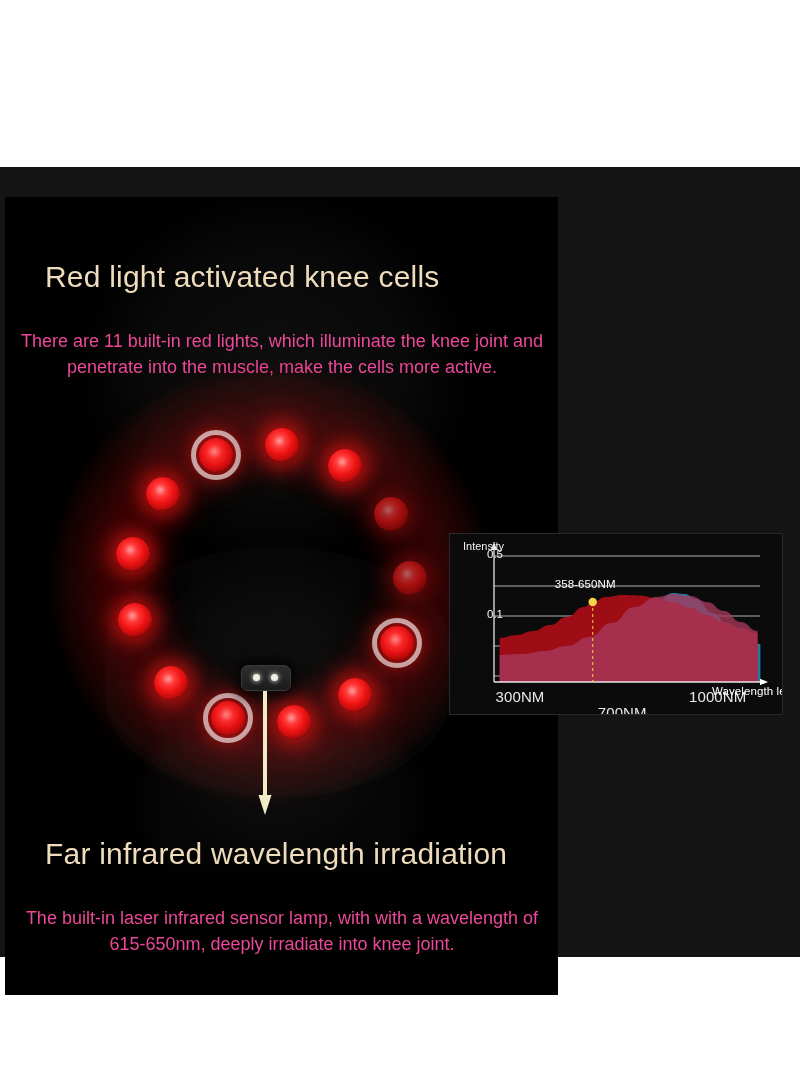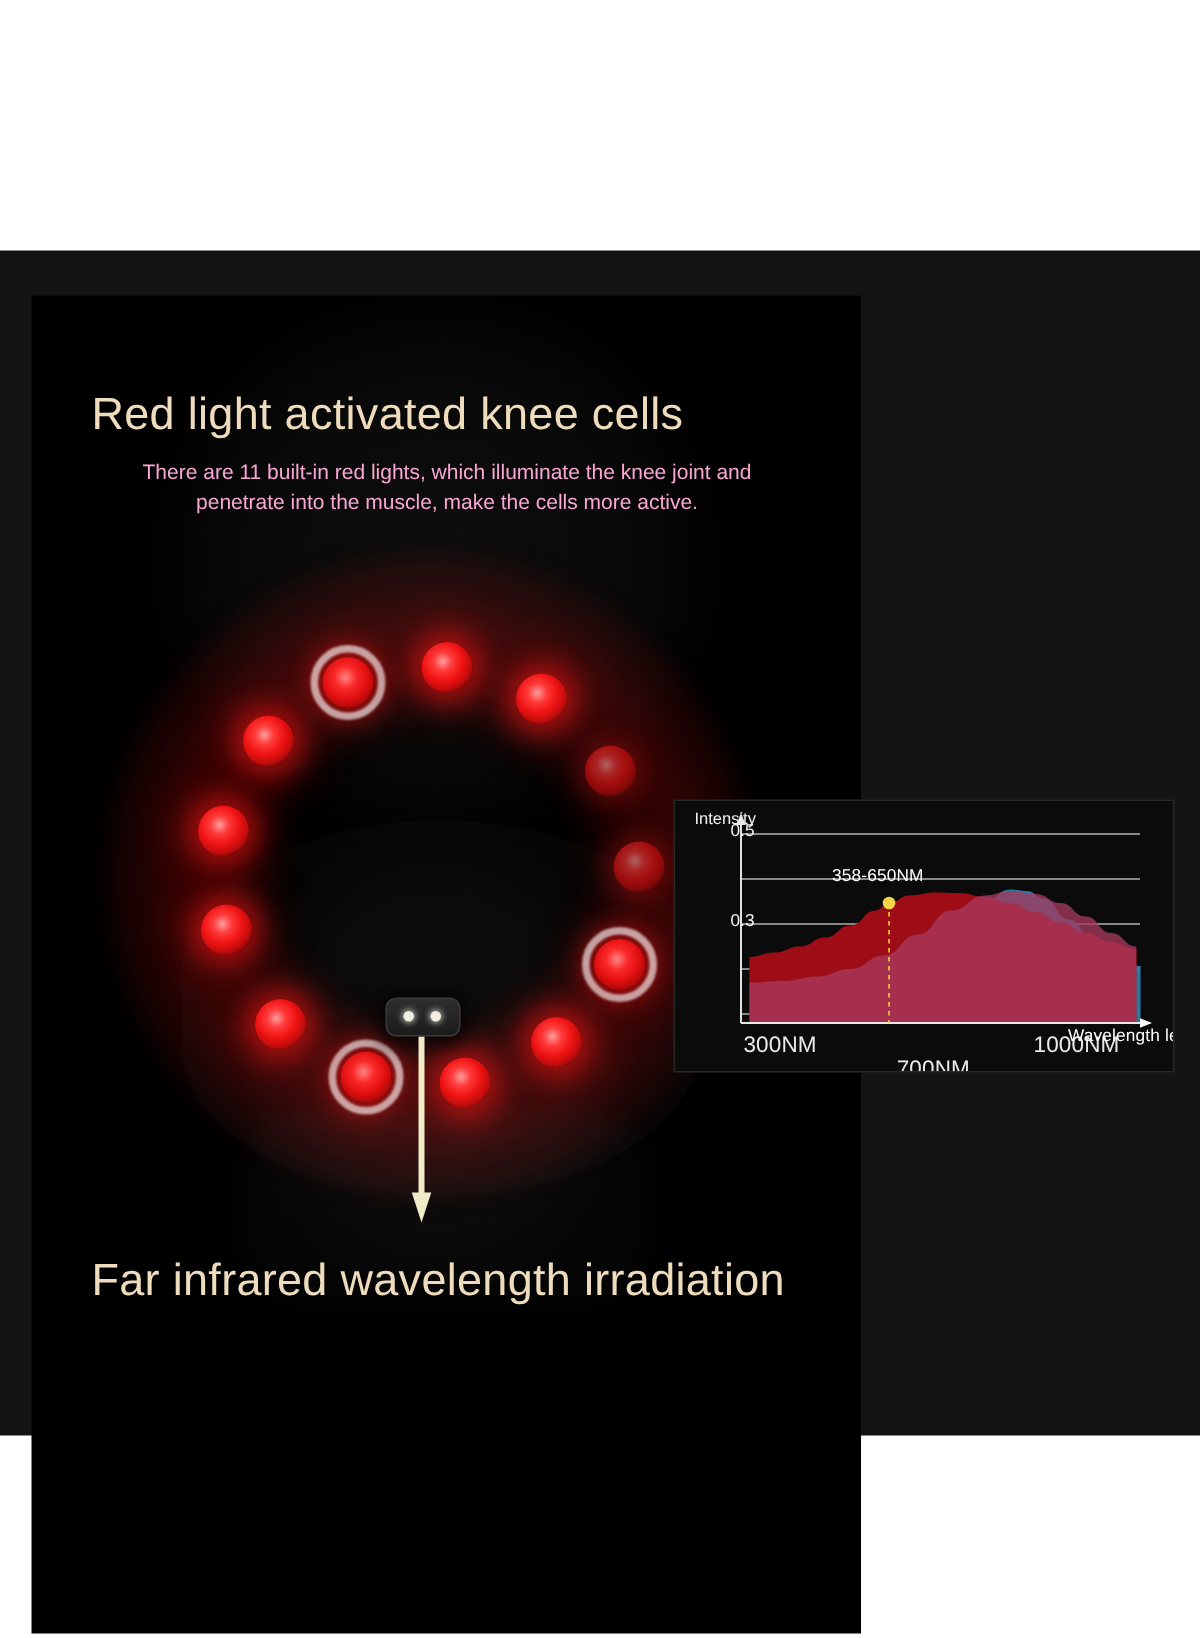--- a/index.html
+++ b/index.html
@@ -25,24 +25,24 @@
     left: 0;
     top: 167px;
     width: 800px;
     height: 790px;
     background: #141414;
   }
 
   
   #inner-panel {
     position: absolute;
-    left: 21px;
+    left: 5px;
     top: 30px;
     width: 553px;
-    height: 892px;
+    height: 798px;
     background: #000000;
     overflow: hidden;
   }
 
   
   .silhouette {
     position: absolute;
     pointer-events: none;
   }
   #leg-upper {
@@ -90,25 +90,26 @@
     font-size: 30px;
     font-weight: 400;
     letter-spacing: 0.2px;
     white-space: nowrap;
   }
   #heading-top { left: 40px; top: 63px; }
   #heading-bottom { left: 20px; top: 640px; margin-left: 20px; }
 
   .subtext {
     position: absolute;
-    color: #f9a8d4;
-    font-size: 14px;
+    color: #ec4899;
+    font-size: 18px;
     line-height: 1.42;
     text-align: center;
     white-space: pre-line;
+    margin-top: 24px;
   }
   #subtext-top { left: 12px; top: 108px; width: 530px; }
   #subtext-bottom { left: 12px; top: 685px; width: 530px; }
 
   
   #led-ring {
     position: absolute;
     left: 95px;
     top: 217px;
     width: 340px;
@@ -295,20 +296,22 @@
         <div class="sensor-dot" id="sensor-dot-left"></div>
         <div class="sensor-dot" id="sensor-dot-right"></div>
       </div>
 
       <svg id="down-arrow" viewBox="0 0 14 125">
         <line x1="7" y1="0" x2="7" y2="108" stroke="#f0ecc8" stroke-width="4"></line>
         <polygon points="7,124 0.5,104 13.5,104" fill="#f0ecc8"></polygon>
       </svg>
 
       <div class="heading" id="heading-bottom">Far infrared wavelength irradiation</div>
+      <div class="subtext" id="subtext-bottom">The built-in laser infrared sensor lamp, with with a wavelength of
+615-650nm, deeply irradiate into knee joint.</div>
 
     </div>
 
     <div id="chart-panel">
       <div id="chart-title">Intensity</div>
       <svg id="chart-plot" viewBox="0 0 332 180">
           <line x1="44" y1="22" x2="310" y2="22" stroke="#cfcfcf" stroke-width="1.1" opacity="0.85"></line>
           <line x1="44" y1="52" x2="310" y2="52" stroke="#cfcfcf" stroke-width="1.1" opacity="0.85"></line>
           <line x1="44" y1="82" x2="310" y2="82" stroke="#cfcfcf" stroke-width="1.1" opacity="0.85"></line>
           <line x1="44" y1="112" x2="310" y2="112" stroke="#cfcfcf" stroke-width="1.1" opacity="0.85"></line>
@@ -317,21 +320,21 @@
           <path d="M 49.608247422680414 104 C 58.02061855670104 104 58.02061855670104 101 66.43298969072166 101 C 74.84536082474227 101 74.84536082474227 97 83.25773195876289 97 C 91.6701030927835 97 91.6701030927835 91 100.08247422680412 91 C 108.49484536082474 91 108.49484536082474 82.99999999999999 116.90721649484536 82.99999999999999 C 125.31958762886597 82.99999999999999 125.31958762886597 73 133.7319587628866 73 C 138.21855670103093 73 138.21855670103093 67.99999999999999 142.70515463917525 67.99999999999999 C 149.43505154639175 67.99999999999999 149.43505154639175 63 156.16494845360825 63 C 164.57731958762886 63 164.57731958762886 61 172.98969072164948 61 C 181.4020618556701 61 181.4020618556701 61.400000000000006 189.81443298969072 61.400000000000006 C 198.22680412371133 61.400000000000006 198.22680412371133 64 206.63917525773195 64 C 215.05154639175257 64 215.05154639175257 67.99999999999999 223.46391752577318 67.99999999999999 C 231.8762886597938 67.99999999999999 231.8762886597938 74 240.28865979381442 74 C 248.70103092783506 74 248.70103092783506 81 257.1134020618557 81 C 265.5257731958763 81 265.5257731958763 88 273.9381443298969 88 C 282.35051546391753 88 282.35051546391753 94 290.7628865979382 94 C 299.17525773195877 94 299.17525773195877 99 307.58762886597935 99 L 307.58762886597935 148 L 49.608247422680414 148 Z" fill="#9e0d16" opacity="1"></path>
           <path d="M 49.608247422680414 121 C 60.824742268041234 121 60.824742268041234 120 72.04123711340206 120 C 83.25773195876289 120 83.25773195876289 117 94.47422680412372 117 C 105.69072164948454 117 105.69072164948454 112 116.90721649484536 112 C 128.12371134020617 112 128.12371134020617 103 139.340206185567 103 C 150.55670103092785 103 150.55670103092785 89 161.77319587628867 89 C 172.98969072164948 89 172.98969072164948 73 184.2061855670103 73 C 195.4226804123711 73 195.4226804123711 63 206.63917525773195 63 C 215.05154639175257 63 215.05154639175257 60 223.46391752577318 60 C 231.8762886597938 60 231.8762886597938 62 240.28865979381442 62 C 248.70103092783506 62 248.70103092783506 67.99999999999999 257.1134020618557 67.99999999999999 C 265.5257731958763 67.99999999999999 265.5257731958763 77 273.9381443298969 77 C 282.35051546391753 77 282.35051546391753 88 290.7628865979382 88 C 299.17525773195877 88 299.17525773195877 97 307.58762886597935 97 L 307.58762886597935 148 L 49.608247422680414 148 Z" fill="#a63a5c" opacity="0.78"></path>
           <line x1="44" y1="148" x2="44" y2="14" stroke="#e8e8e8" stroke-width="1.3"></line>
           <polygon points="44,8 40.8,16 47.2,16" fill="#e8e8e8"></polygon>
           <line x1="44" y1="148" x2="312" y2="148" stroke="#e8e8e8" stroke-width="1.3"></line>
           <polygon points="318,148 310,144.8 310,151.2" fill="#ffffff"></polygon>
           <line x1="142.70515463917525" y1="67.99999999999999" x2="142.70515463917525" y2="148" stroke="#f5d449" stroke-width="1.2" stroke-dasharray="3,3" opacity="0.85"></line>
           <circle cx="142.70515463917525" cy="67.99999999999999" r="4.2" fill="#f5d449"></circle>
         </svg>
     <div class="axis-tick-label" style="left: 12px; top: 14px;">0.5</div>
-        <div class="axis-tick-label" style="left: 12px; top: 74px;">0.3</div>
+        <div class="axis-tick-label" style="left: 12px; top: 74px;">0.1</div>
         <div class="x-tick-label" style="left: 45.6082px; top: 154px;">300NM</div>
         <div class="x-tick-label" style="left: 147.773px; top: 170px;">700NM</div>
         <div class="x-tick-label" style="left: 239px; top: 154px;">1000NM</div>
         <div class="x-tick-label" id="x-axis-name" style="left: 214px; top: 151px; font-size: 11.5px; color: rgb(255, 255, 255);">Wavelength length</div>
         <div class="x-tick-label" style="left: 104.705px; top: 44px; font-size: 11.5px; color: rgb(255, 255, 255);">358-650NM</div>
       </div>
 
   </div>
 
 </div>

